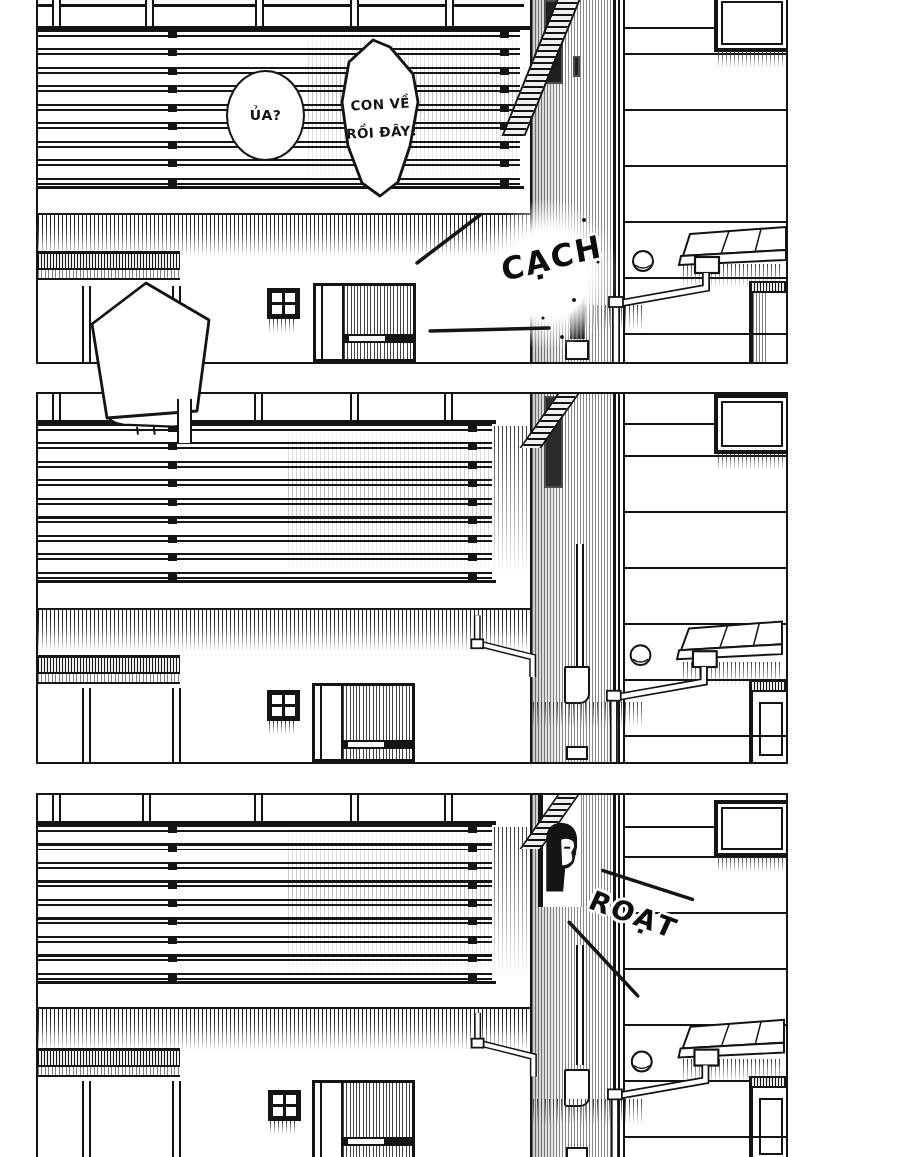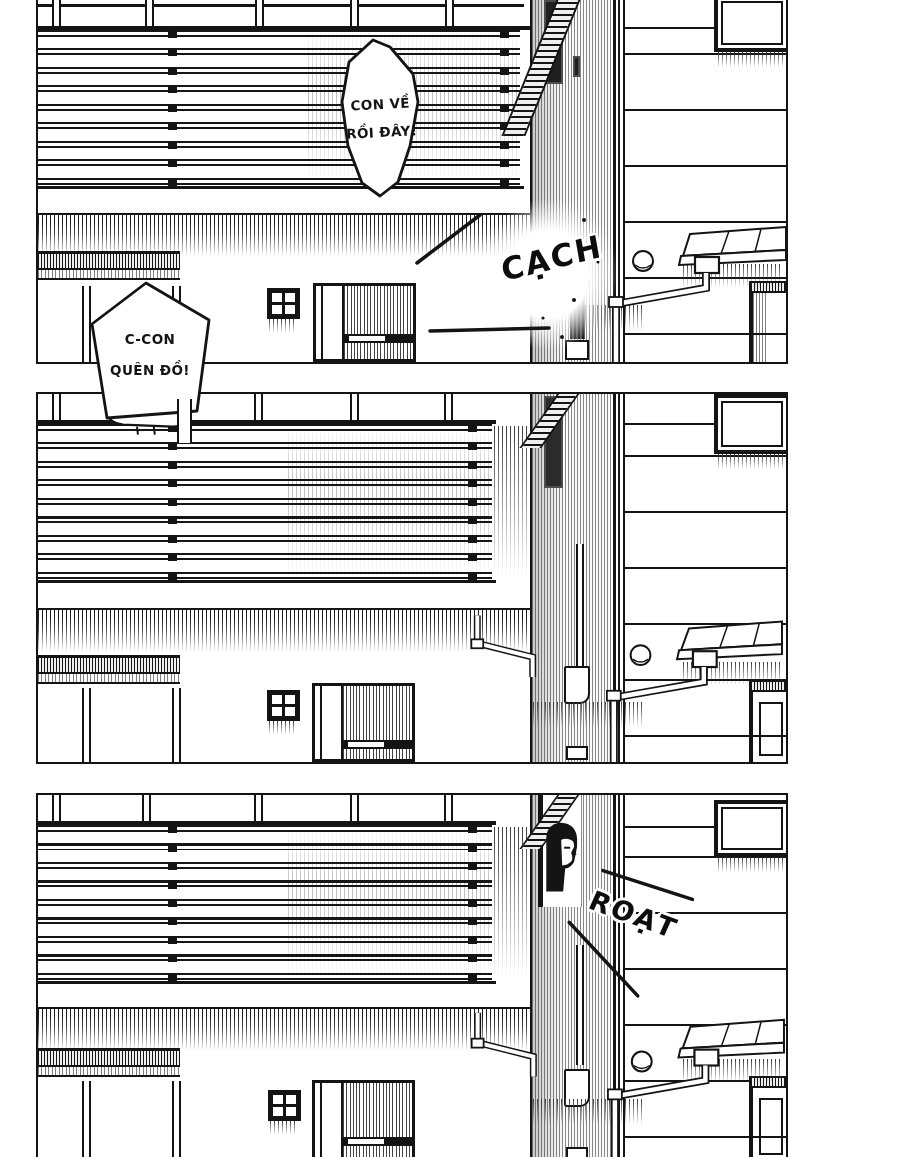--- a/index.html
+++ b/index.html
@@ -394,35 +394,36 @@
       <g>
         <circle cx="605" cy="268" r="10" fill="#fff" stroke="#141414" stroke-width="2"></circle>
         <path d="M597,272 Q605,278 613,272" fill="none" stroke="#141414" stroke-width="1.5"></path>
       </g>
     </svg>
 
     <div class="sfx" id="sfx-roat">ROẠT</div>
   </section>
 
 
+  <div class="bubble ellip" id="b-ua" style="left:226px;top:70px;width:79px;height:91px">
+    <div class="btxt" style="font-size:14px">
+      <span>ỦA?</span>
+    </div>
+  </div>
 
   <div class="bubble" id="b-announce" style="left:338px;top:34px;width:86px;height:166px">
     <svg width="86" height="166" viewBox="0 0 86 166">
       <polygon points="35,6 52,13 75,40 80,68 72,112 60,148 42,162 24,149 10,112 4,68 11,28" fill="#fff" stroke="#141414" stroke-width="2.8" stroke-linejoin="round"></polygon>
     </svg>
     <div class="overtxt btxt" style="top:56px;transform:rotate(-3deg)">
       <span style="display:block">CON VỀ</span>
       <span style="display:block">RỒI ĐÂY!</span>
     </div>
   </div>
 
   <div class="bubble" id="b-forgot" style="left:86px;top:278px;width:128px;height:148px">
     <svg width="128" height="148" viewBox="0 0 128 148">
       <polygon points="60,5 6,46 21,140 111,133 123,42" fill="#fff" stroke="#141414" stroke-width="2.8" stroke-linejoin="round"></polygon>
     </svg>
-    <div class="overtxt btxt" style="top:46px;line-height:2.3">
-      <span style="display:block">C-CON</span>
-      <span style="display:block">QUÊN ĐỒ!</span>
-    </div>
   </div>
   <div id="b-forgot-tail"></div>
 
 </div>
 
 </body></html>

